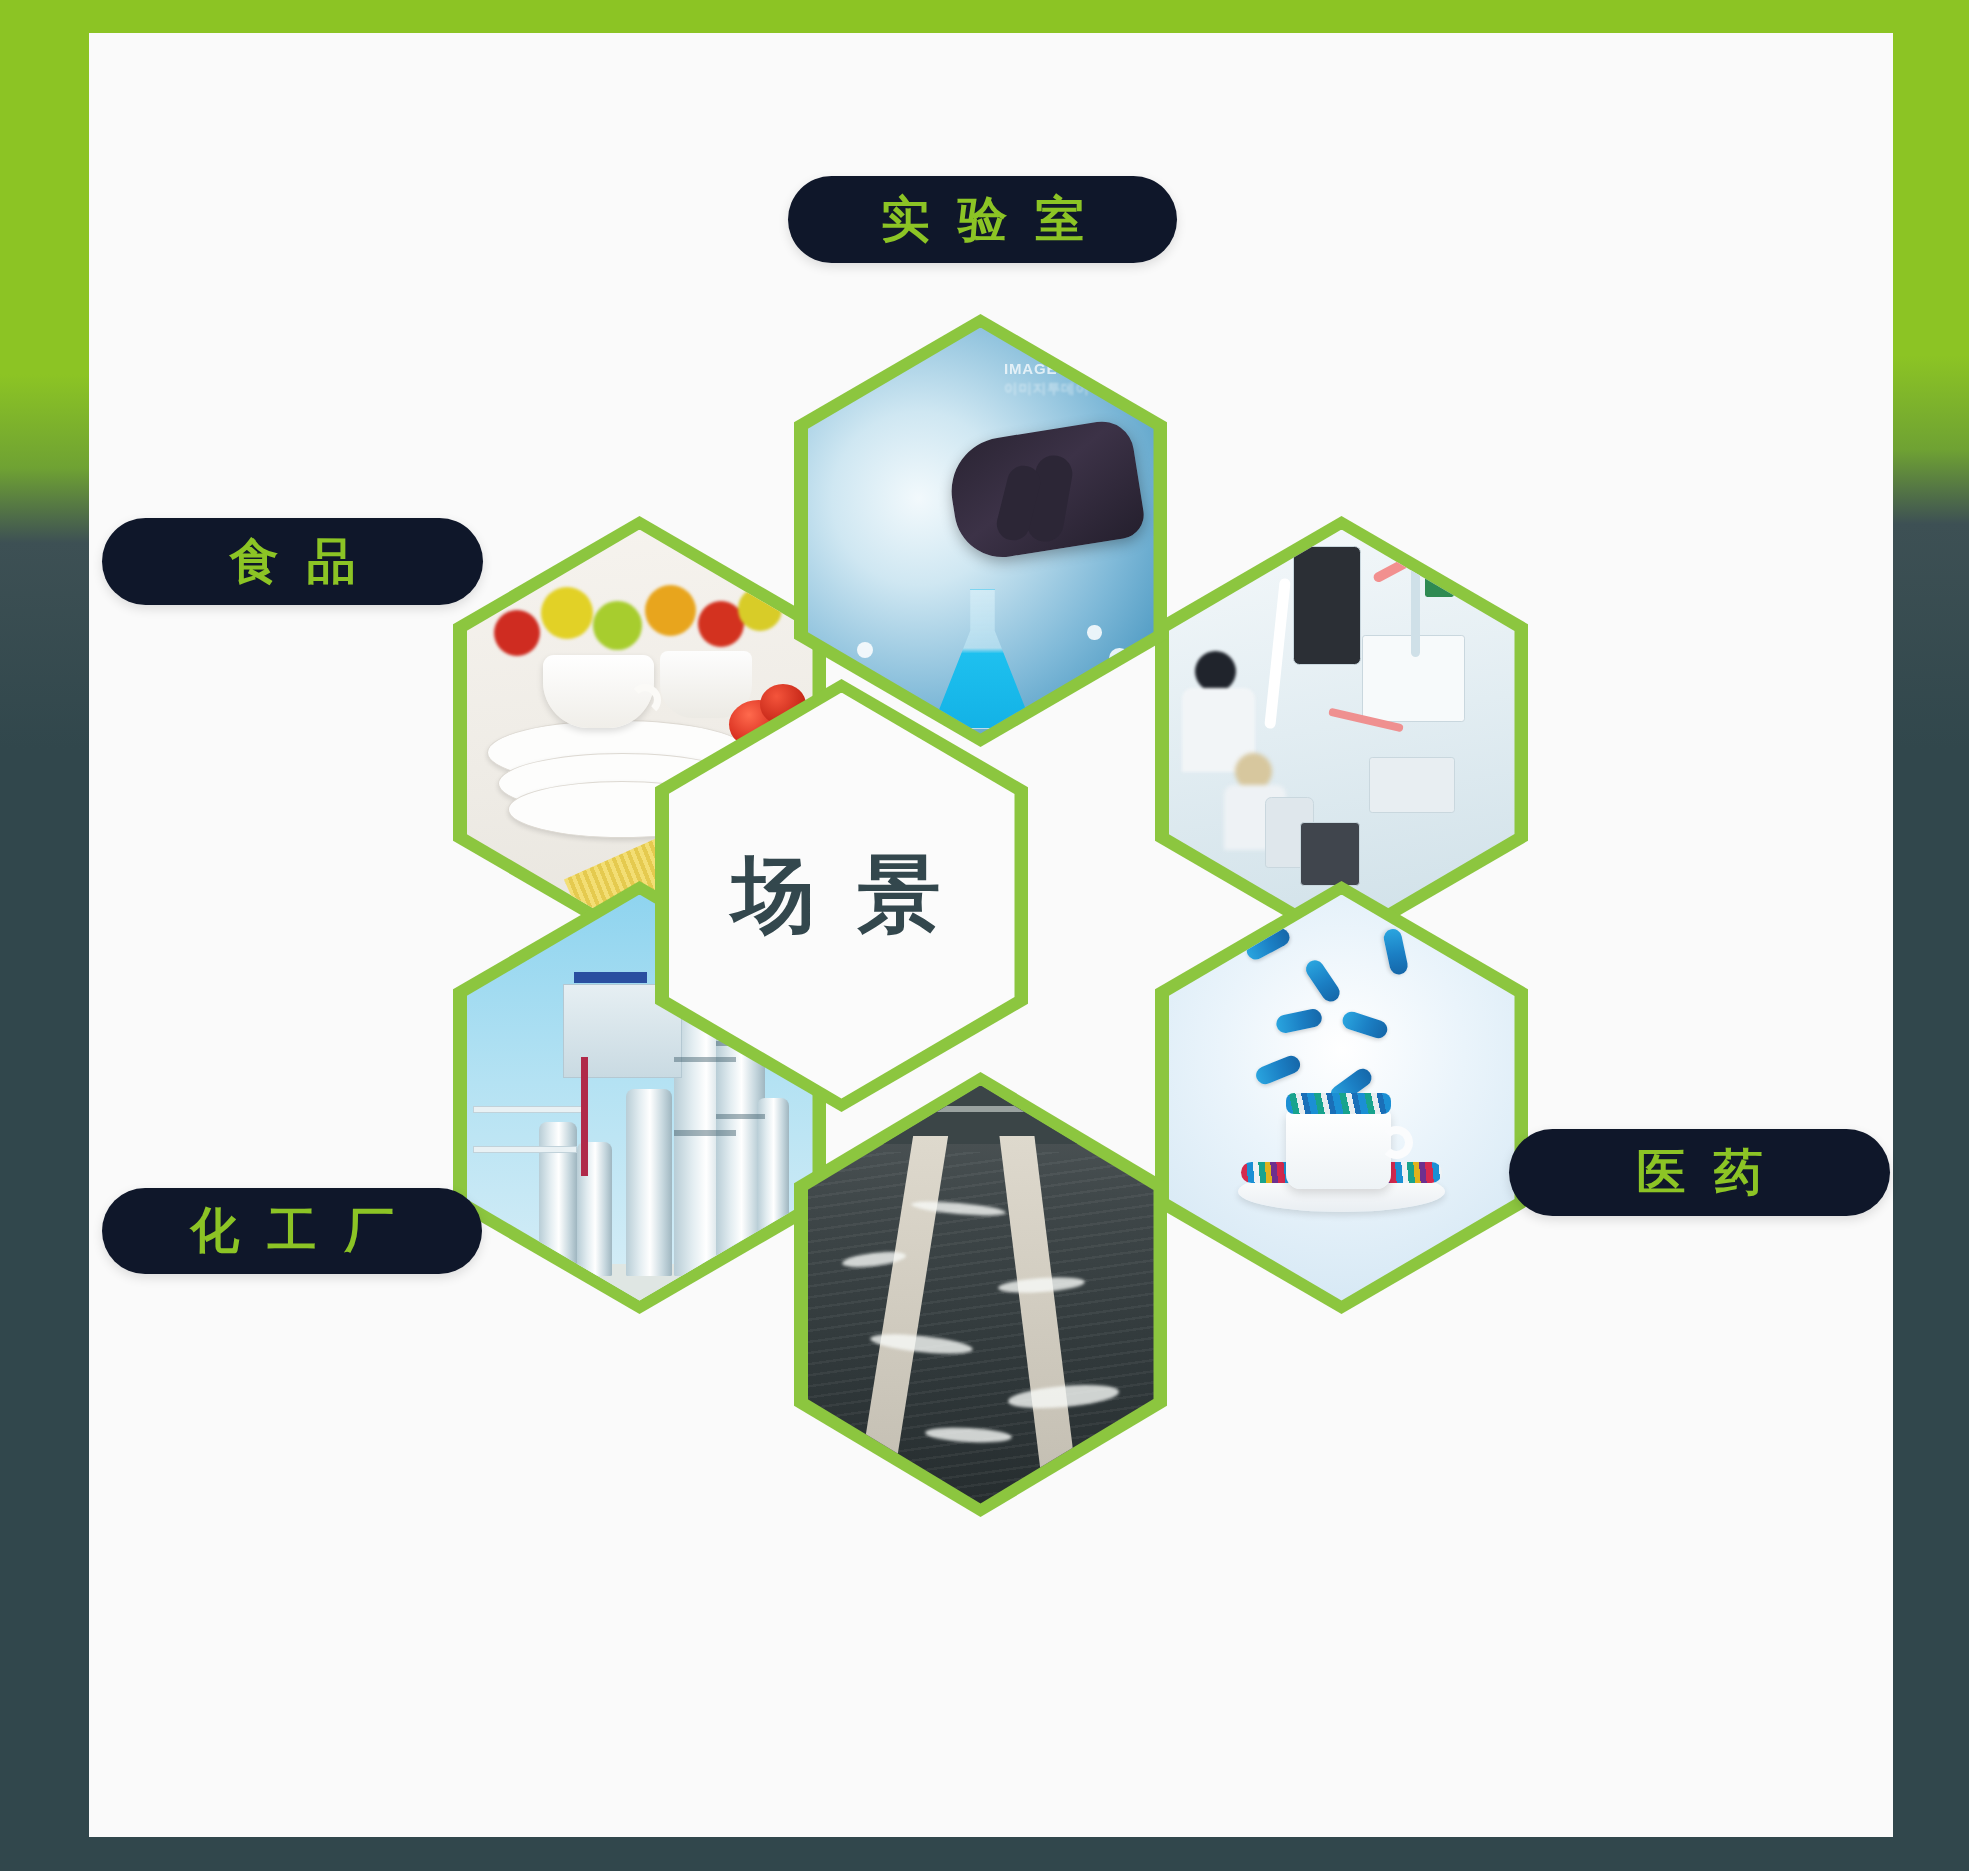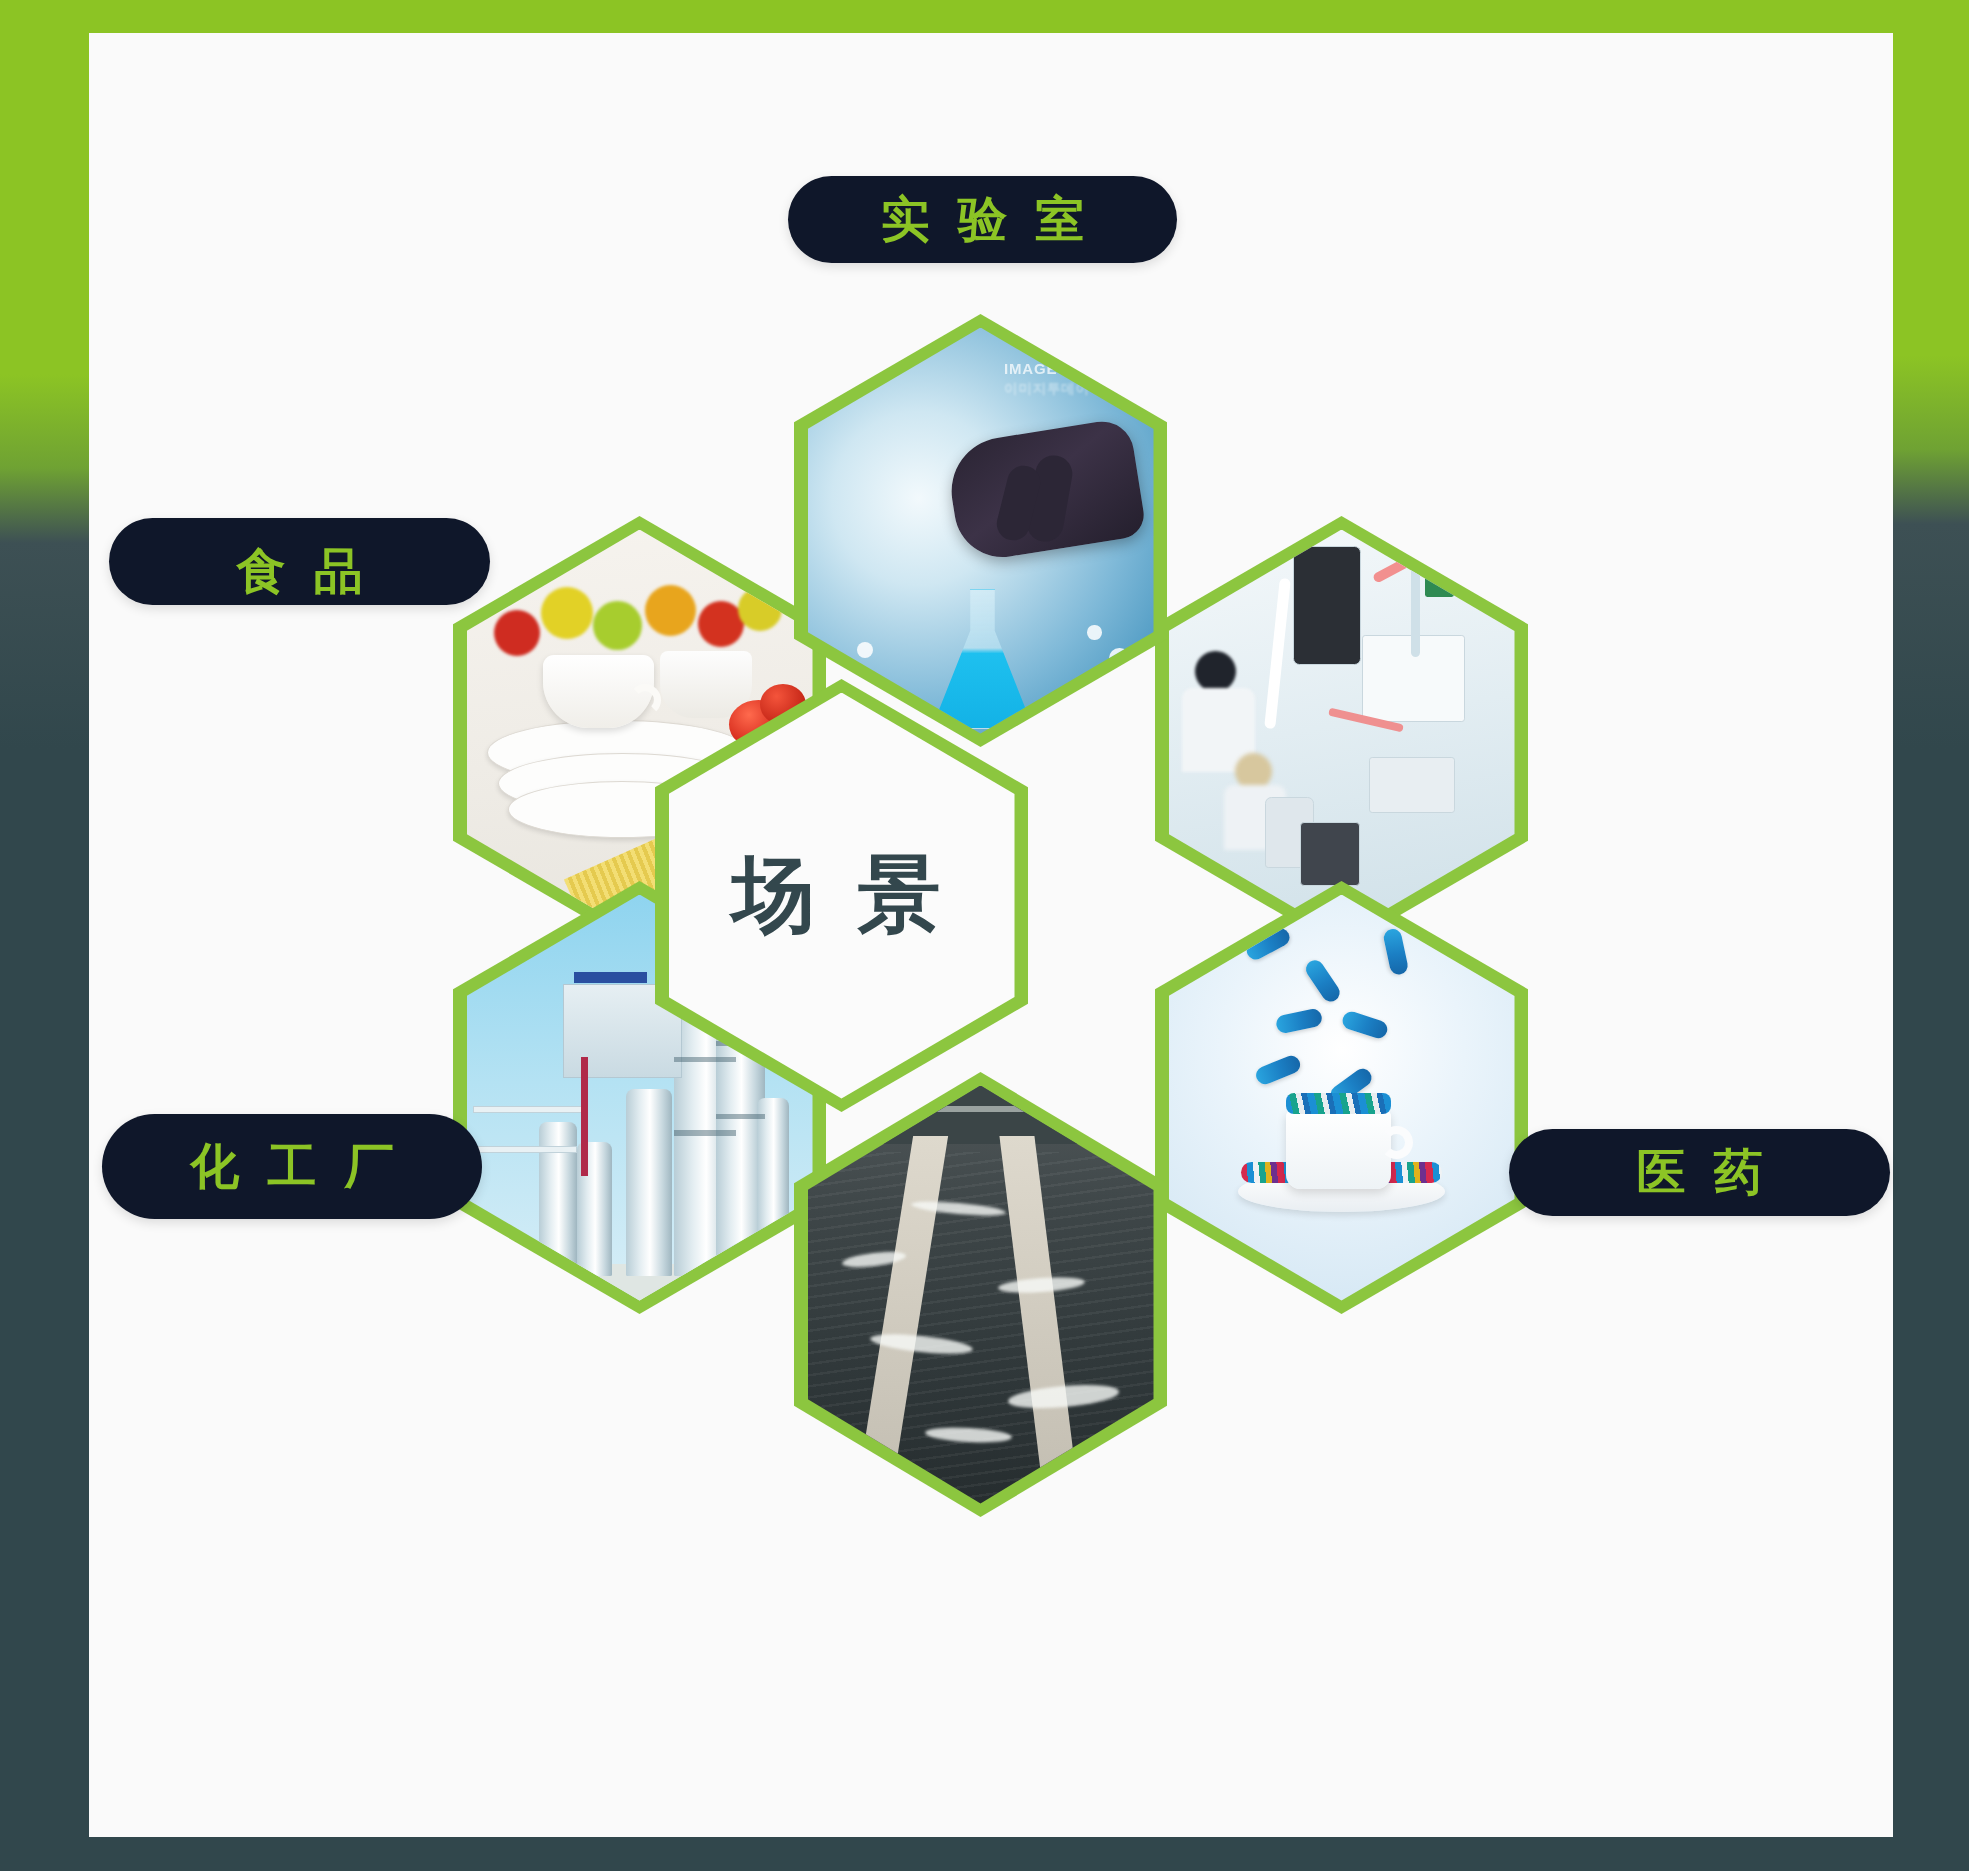--- a/index.html
+++ b/index.html
@@ -200,24 +200,24 @@
   .pill {
     position:absolute; background:#0f172a; border-radius:71px;
     display:flex; align-items:center; justify-content:center;
     box-shadow:0 4px 11px rgba(0,0,0,.12); z-index:8;
   }
   .pill span {
     color:#8cc425; font-family:"Liberation Serif", serif; font-weight:700;
     font-size:49px; letter-spacing:8px; text-indent:8px; white-space:nowrap;
   }
   #pill-lab      { left:788px;  top:176px;  width:389px; height:87px; }
-  #pill-food     { left:109px;  top:518px;  width:381px; height:87px;align-items:flex-end; }
+  #pill-food     { left:102px;  top:518px;  width:381px; height:87px; }
   #pill-research { left:1509px; top:589px;  width:381px; height:89px; }
   #pill-pharma   { left:1509px; top:1129px; width:381px; height:87px; }
-  #pill-chem     { left:102px;  top:1114px; width:380px; height:105px; }
+  #pill-chem     { left:102px;  top:1188px; width:380px; height:86px; }
   #pill-waste    { left:792px;  top:1494px; width:389px; height:89px; }
 </style>
 </head>
 <body>
 
 <div id="canvas">
 
   <div class="frame-band frame-top"></div>
   <div class="frame-band frame-left"></div>
   <div class="frame-band frame-right"></div>

